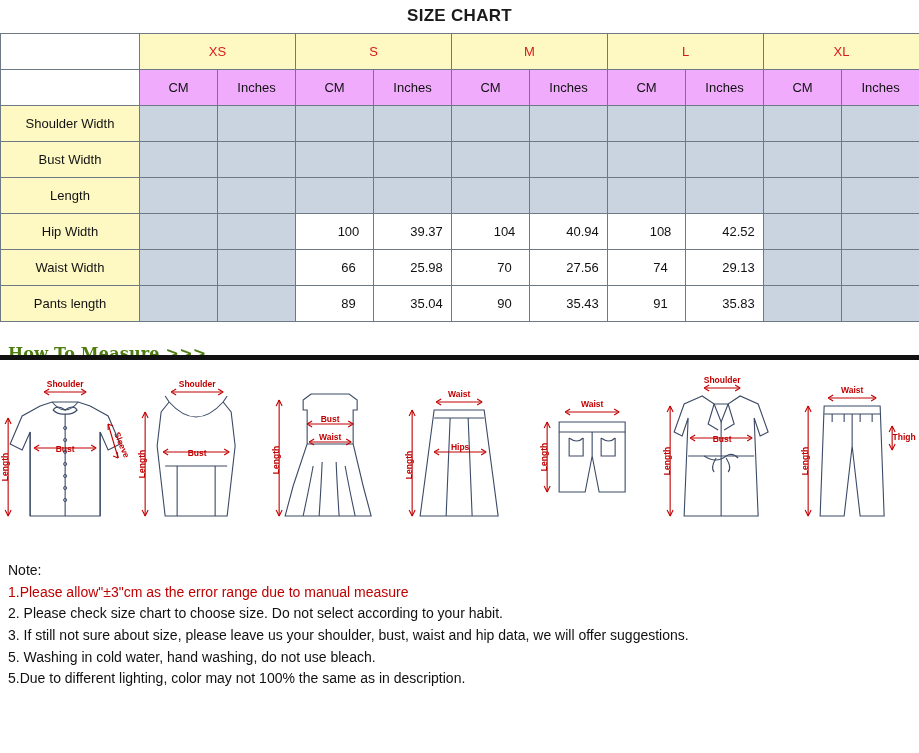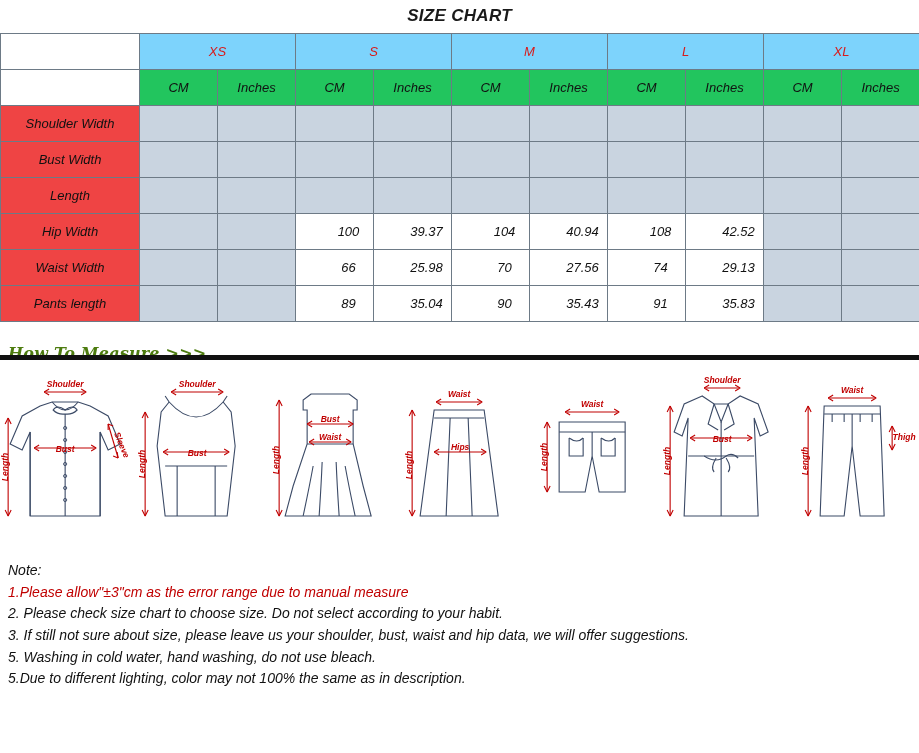--- a/index.html
+++ b/index.html
@@ -4,21 +4,21 @@
 <style>
   * { box-sizing: border-box; }
   html, body {
     margin: 0; padding: 0;
     width: 919px; height: 753px;
     background: #ffffff;
     font-family: "Liberation Sans", sans-serif;
     color: #1a1a1a;
     overflow: hidden;
   }
-  .page { position: relative; width: 919px; height: 640px; font-style: italic; }
+  .page { position: relative; width: 919px; height: 640px; }
 
   
   .title {
     text-align: center;
     font-size: 17px;
     font-weight: bold;
     padding: 6px 0 7px 0;
     letter-spacing: 0.3px;
   }
 
@@ -33,38 +33,38 @@
     text-align: center;
     font-size: 13px;
     font-weight: normal;
     padding: 0;
     height: 36px;
   }
   .col-label { width: 139px; }
   .col-unit  { width: 78px; }
 
   td.rowlabel {
-    background: #ef4444;
+    background: #fef9c3;
     text-align: center;
     font-size: 13.5px;
     color: #111;
     margin-left: 32px;
   }
   td.corner { background: #ffffff; }
 
   th.size-head {
-    background: #7dd3fc;
+    background: #fef9c3;
     color: #d81a1a;
     font-size: 21px;
     font-weight: bold;
     height: 36px;
   }
 
   td.unit-head {
-    background: #22c55e;
+    background: #f0abfc;
     font-size: 13px;
     color: #111;
     height: 33px;
   }
   td.cell { background: #c9d4e0; color: #111; font-size: 14px; }
   td.cell.filled { background: #ffffff; padding-left: 28px; }
 
   
   .howto-wrap {
     position: relative;

